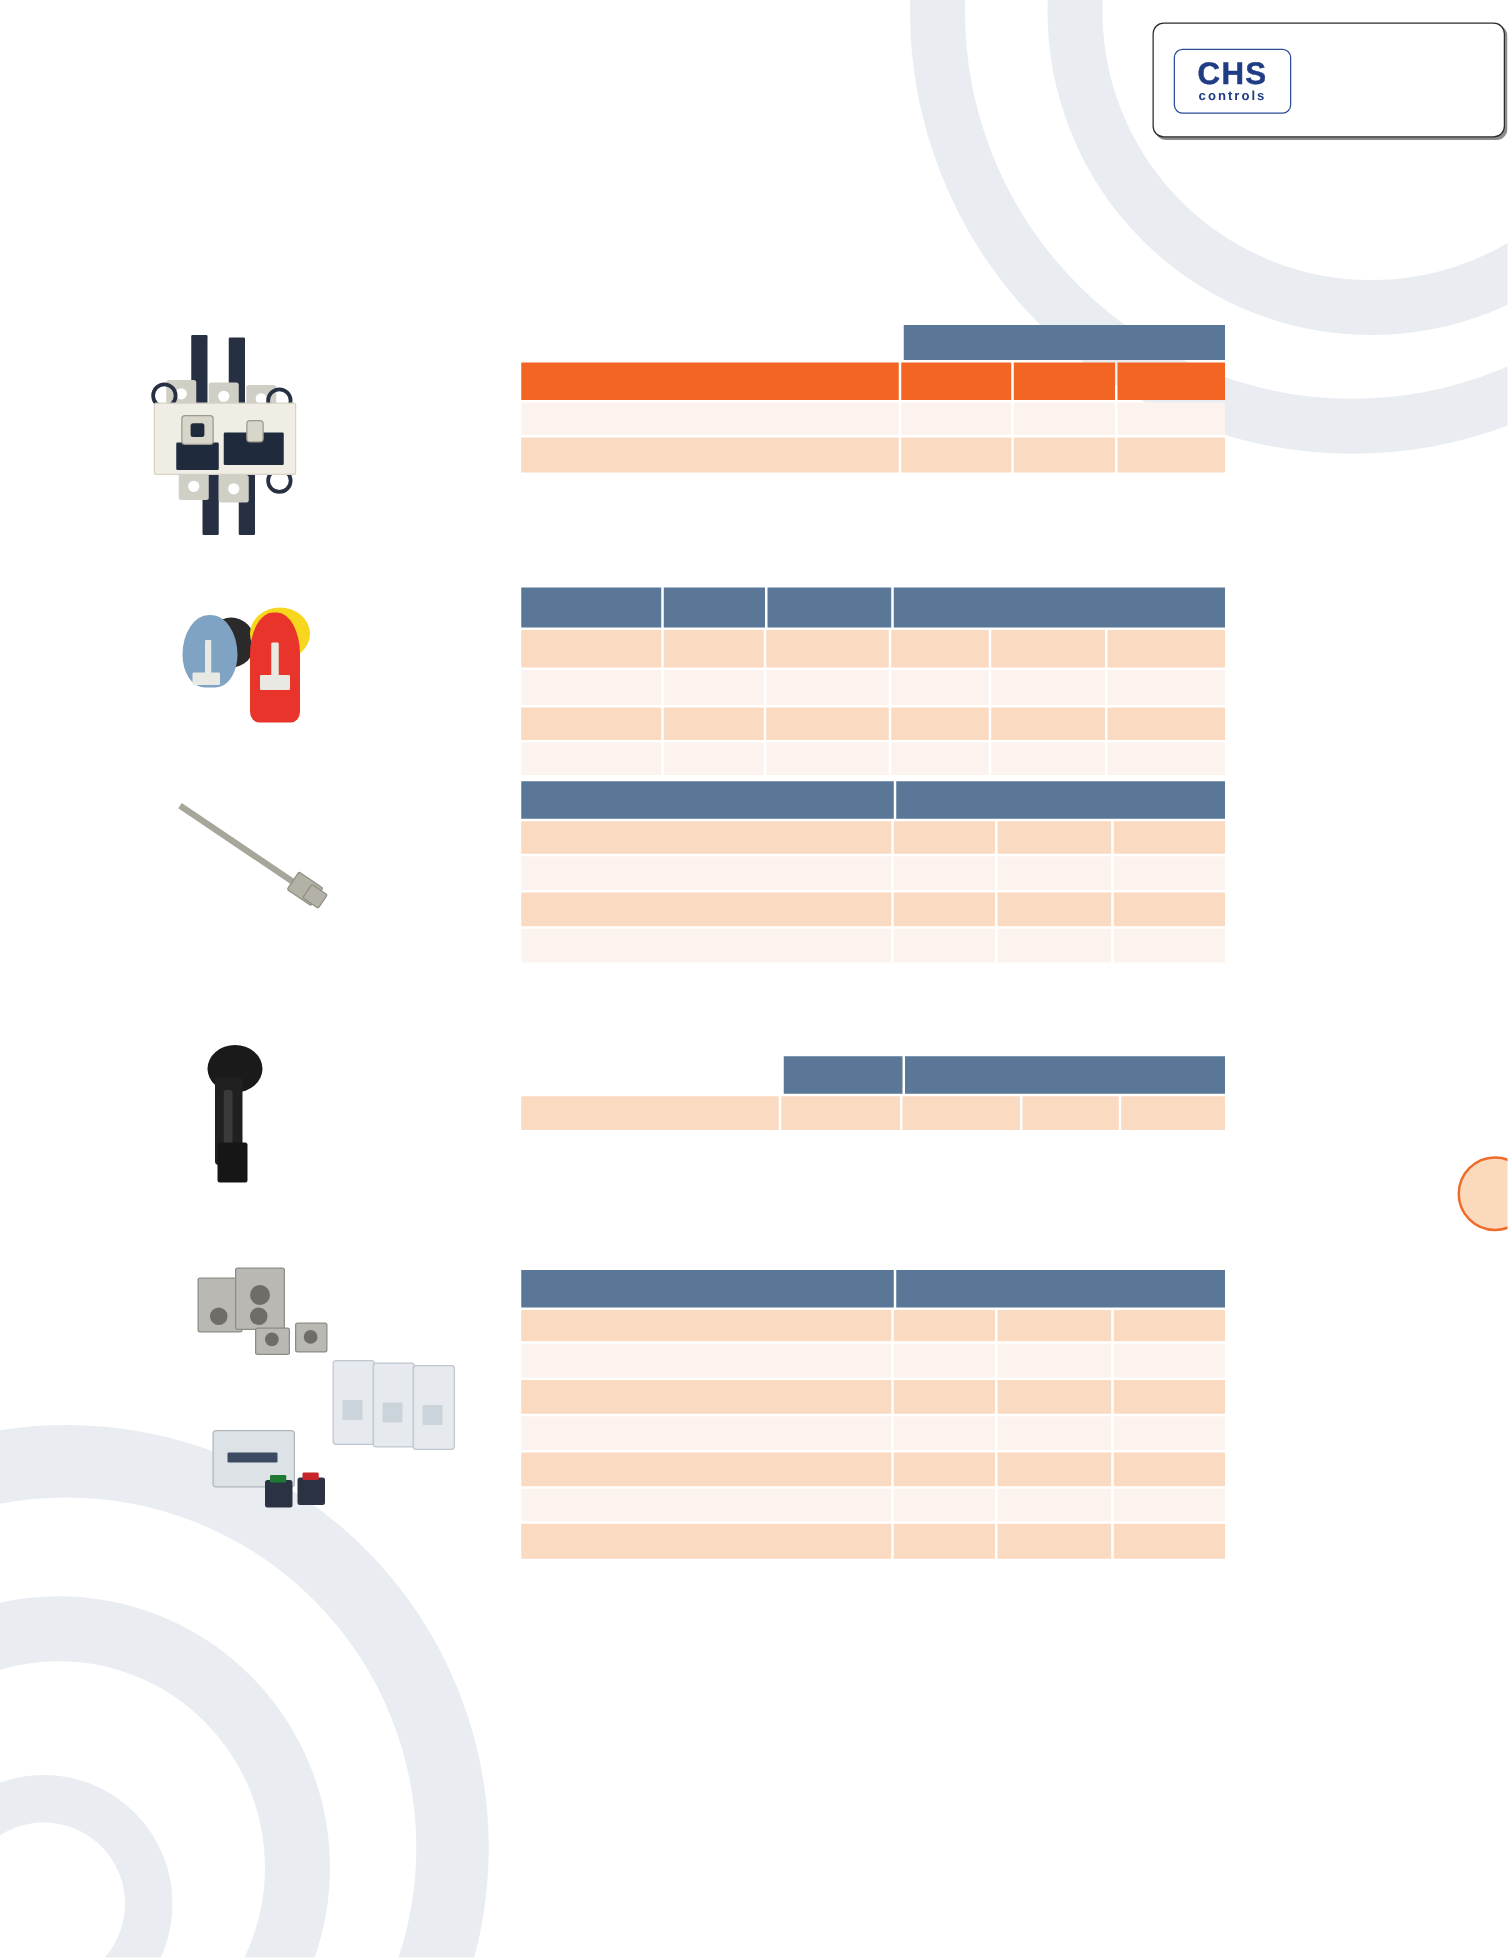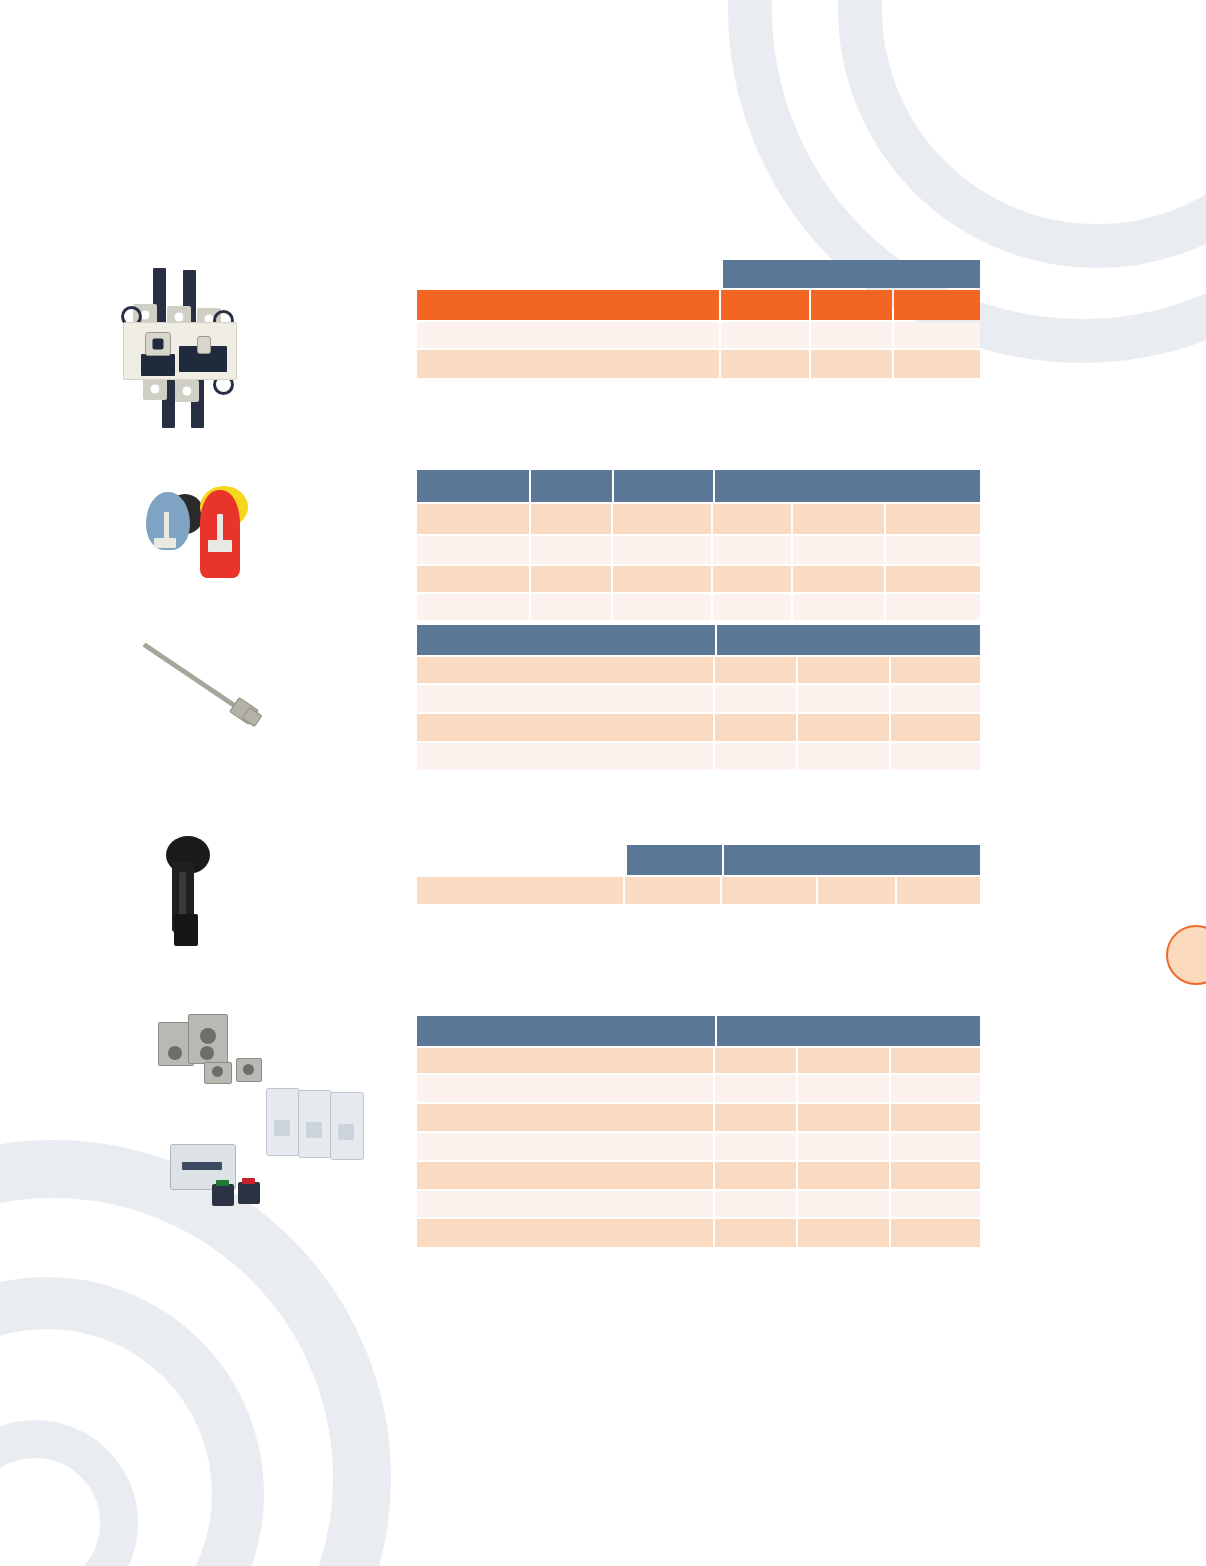--- a/index.html
+++ b/index.html
@@ -101,20 +101,26 @@
 
 <div class="page">
 
   <div class="arc arc-tr-1"></div>
   <div class="arc arc-tr-2"></div>
   <div class="arc arc-bl-1"></div>
   <div class="arc arc-bl-2"></div>
   <div class="arc arc-bl-3"></div>
   <div class="tab-dot"></div>
 
+  <div class="logo-box">
+    <div class="logo-mark">
+      <div class="logo-chs">CHS</div>
+      <div class="logo-sub">controls</div>
+    </div>
+  </div>
 
   <div class="pic" style="left:105px;top:268px;width:155px;height:160px;">
     <div class="sw-blade" style="left:48px;top:0px;width:13px;height:68px;"></div>
     <div class="sw-blade" style="left:78px;top:2px;width:13px;height:66px;"></div>
     <div class="sw-blade" style="left:57px;top:104px;width:13px;height:56px;"></div>
     <div class="sw-blade" style="left:86px;top:104px;width:13px;height:56px;"></div>
     <div class="sw-lug" style="left:28px;top:36px;width:24px;height:22px;">
         <div class="hole"></div>
       </div>
     <div class="sw-lug" style="left:62px;top:38px;width:24px;height:22px;">

